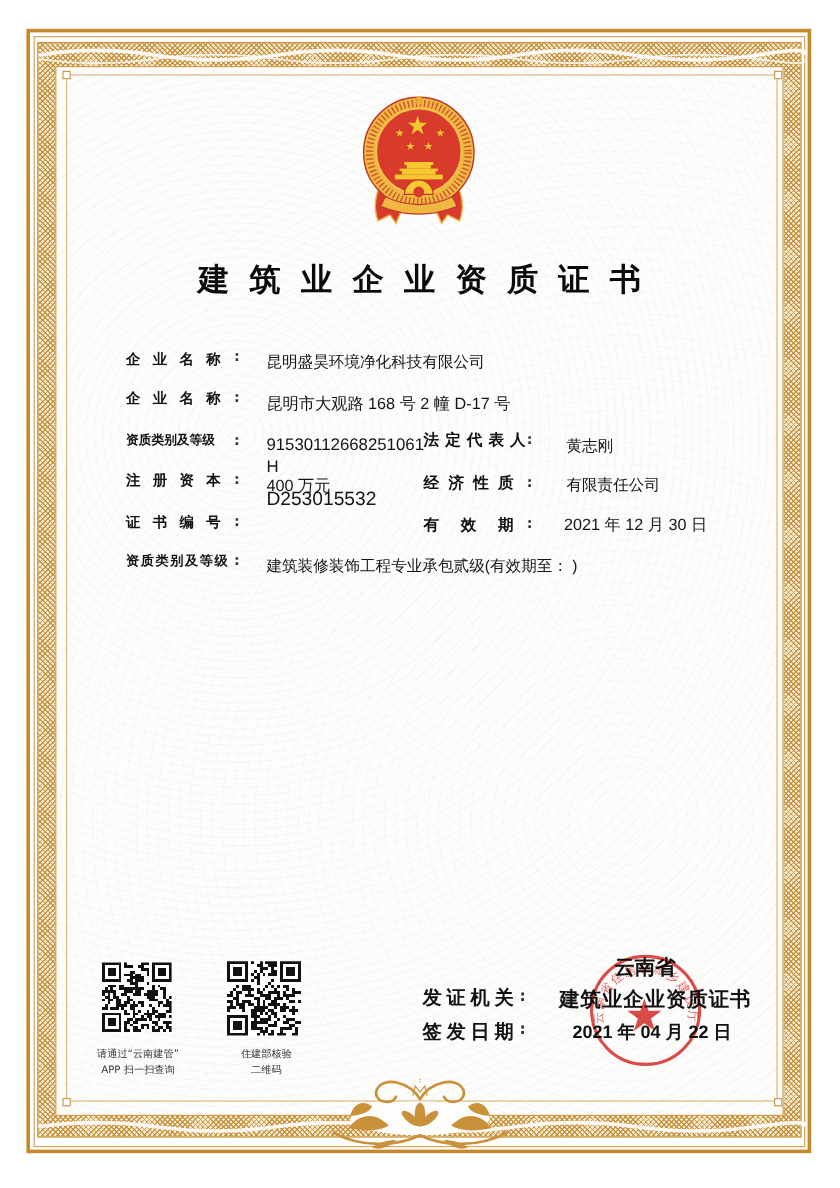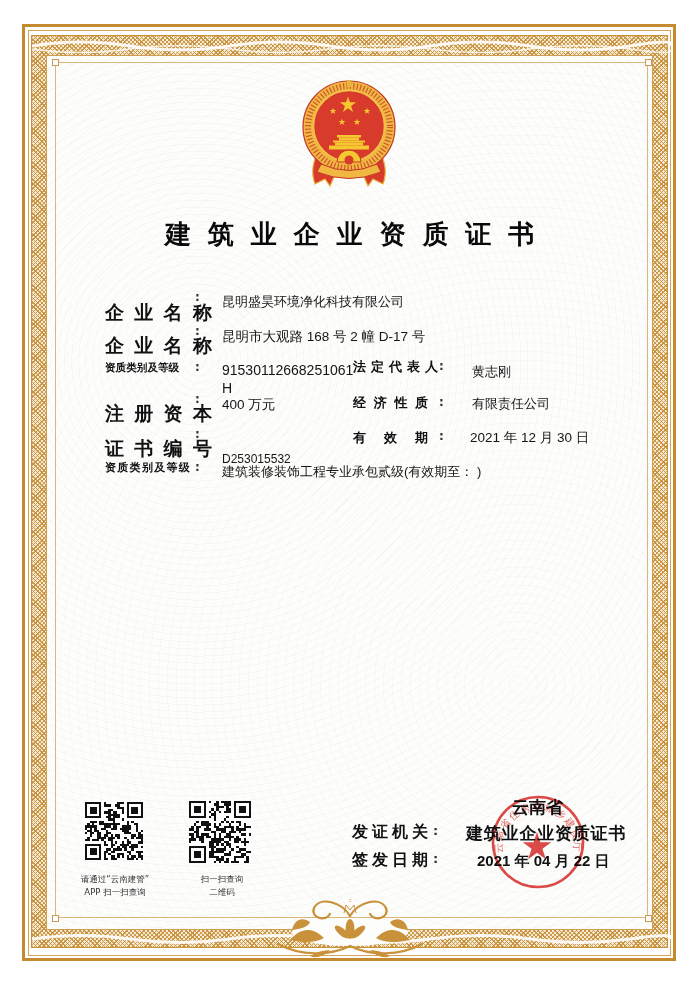--- a/index.html
+++ b/index.html
@@ -22,21 +22,21 @@
                repeating-radial-gradient(circle at 78% 72%, rgba(0,0,0,0.02) 0 1px, transparent 1px 9px);
              border: 1px solid #cf9d4f; box-sizing: border-box; }
     .inner-line { left: 55px; top: 62px; width: 593px; height: 856px; border: 1px solid #dcb77c; box-sizing: border-box; }
     .corner { width: 7px; height: 7px; background: #fff; border: 1px solid #c99a55; box-sizing: border-box; }
     .deco-svg { left: 0; top: 0; width: 700px; height: 990px; pointer-events: none; }
 
     .title { left: 165px; top: 203px; font-size: 26px; font-weight: bold; letter-spacing: 16.9px;
              line-height: 30px; white-space: nowrap; color: #0a0a0a; margin-top: 16px; }
 
     .lbl { font-weight: bold; white-space: nowrap; color: #111; line-height: 16px; }
-    .lbl-left { left: 105px; font-size: 19px; letter-spacing: 10.3px; margin-top: 13px; }
+    .lbl-left { left: 105px; font-size: 12px; letter-spacing: 10.3px; }
     .lbl-code { left: 105px; font-size: 10.6px; letter-spacing: 0px; line-height: 13px; }
     .lbl-qual { left: 105px; font-size: 11px; letter-spacing: 1.3px; line-height: 13px; }
     .lbl-right { left: 353px; font-size: 13px; font-family: Liberation Serif, serif; }
     .colon { font-size: 12px; color: #333; font-weight: bold; line-height: 14px; }
     .val { font-family: "Liberation Sans", "DejaVu Sans", sans-serif; font-size: 13.5px; white-space: nowrap;
            color: #151515; line-height: 16px; margin-left: 20px; }
 
     .sign-lbl { left: 352px; font-size: 16px; font-weight: bold; letter-spacing: 4px; line-height: 18px; white-space: nowrap; }
     .sign-val { font-size: 17px; font-weight: bold; white-space: nowrap; line-height: 20px; }
     .sign-date { font-family: "Liberation Sans", "DejaVu Sans", sans-serif; font-size: 15px; font-weight: bold; white-space: nowrap; line-height: 18px; }
@@ -133,21 +133,21 @@
 <div class="abs colon" style="left:195px;top:360px">:</div>
 <div class="abs val" style="left:202px;top:362px;font-size:14px">91530112668251061</div>
 <div class="abs val" style="left:202px;top:380px;font-size:14px">H</div>
 
 <div class="abs lbl lbl-left" style="top:392px">注册资本</div>
 <div class="abs colon" style="left:195px;top:392px">:</div>
 <div class="abs val" style="left:202px;top:397px">400 万元</div>
 
 <div class="abs lbl lbl-left" style="top:427px">证书编号</div>
 <div class="abs colon" style="left:195px;top:427px">:</div>
-<div class="abs val" style="left:202px;top:451px;font-size:12px">D253015532</div>
+<div class="abs val" style="left:202px;top:409px;font-size:16px">D253015532</div>
 
 <div class="abs lbl lbl-qual" style="top:461px">资质类别及等级</div>
 <div class="abs colon" style="left:195px;top:460px">:</div>
 <div class="abs val" style="left:202px;top:464px;font-size:13px">建筑装修装饰工程专业承包贰级(有效期至： )</div>
 
 <div class="abs lbl lbl-right" style="top:359px;letter-spacing:5px">法定代表人</div>
 <div class="abs colon" style="left:439px;top:359px">:</div>
 <div class="abs val" style="left:452px;top:364px;font-size:13px">黄志刚</div>
 
 <div class="abs lbl lbl-right" style="top:395px;letter-spacing:7.7px">经济性质</div>
@@ -785,21 +785,21 @@
         <rect x="12" y="24" width="1" height="1"></rect>
         <rect x="14" y="24" width="1" height="1"></rect>
         <rect x="15" y="24" width="1" height="1"></rect>
         <rect x="17" y="24" width="1" height="1"></rect>
         <rect x="18" y="24" width="1" height="1"></rect>
         <rect x="19" y="24" width="1" height="1"></rect>
         <rect x="22" y="24" width="1" height="1"></rect>
         <rect x="23" y="24" width="1" height="1"></rect>
       </g>
     </svg></div>
-<div class="abs qr-cap" style="left:170px;top:873px;width:104px">扫一扫查询</div>
+<div class="abs qr-cap" style="left:170px;top:873px;width:104px">住建部核验</div>
 <div class="abs qr-cap" style="left:170px;top:886px;width:104px">二维码</div>
 
 <div class="abs sign-lbl" style="top:823px">发证机关</div>
 <div class="abs colon" style="left:433px;top:824px;font-size:13px">:</div>
 <div class="abs sign-val" style="left:512px;top:797px">云南省</div>
 <div class="abs sign-val" style="left:466px;top:823px;letter-spacing:0.8px">建筑业企业资质证书</div>
 
 <div class="abs sign-lbl" style="top:851px">签发日期</div>
 <div class="abs colon" style="left:433px;top:852px;font-size:13px">:</div>
 <div class="abs sign-date" style="left:477px;top:852px">2021 年 04 月 22 日</div>

